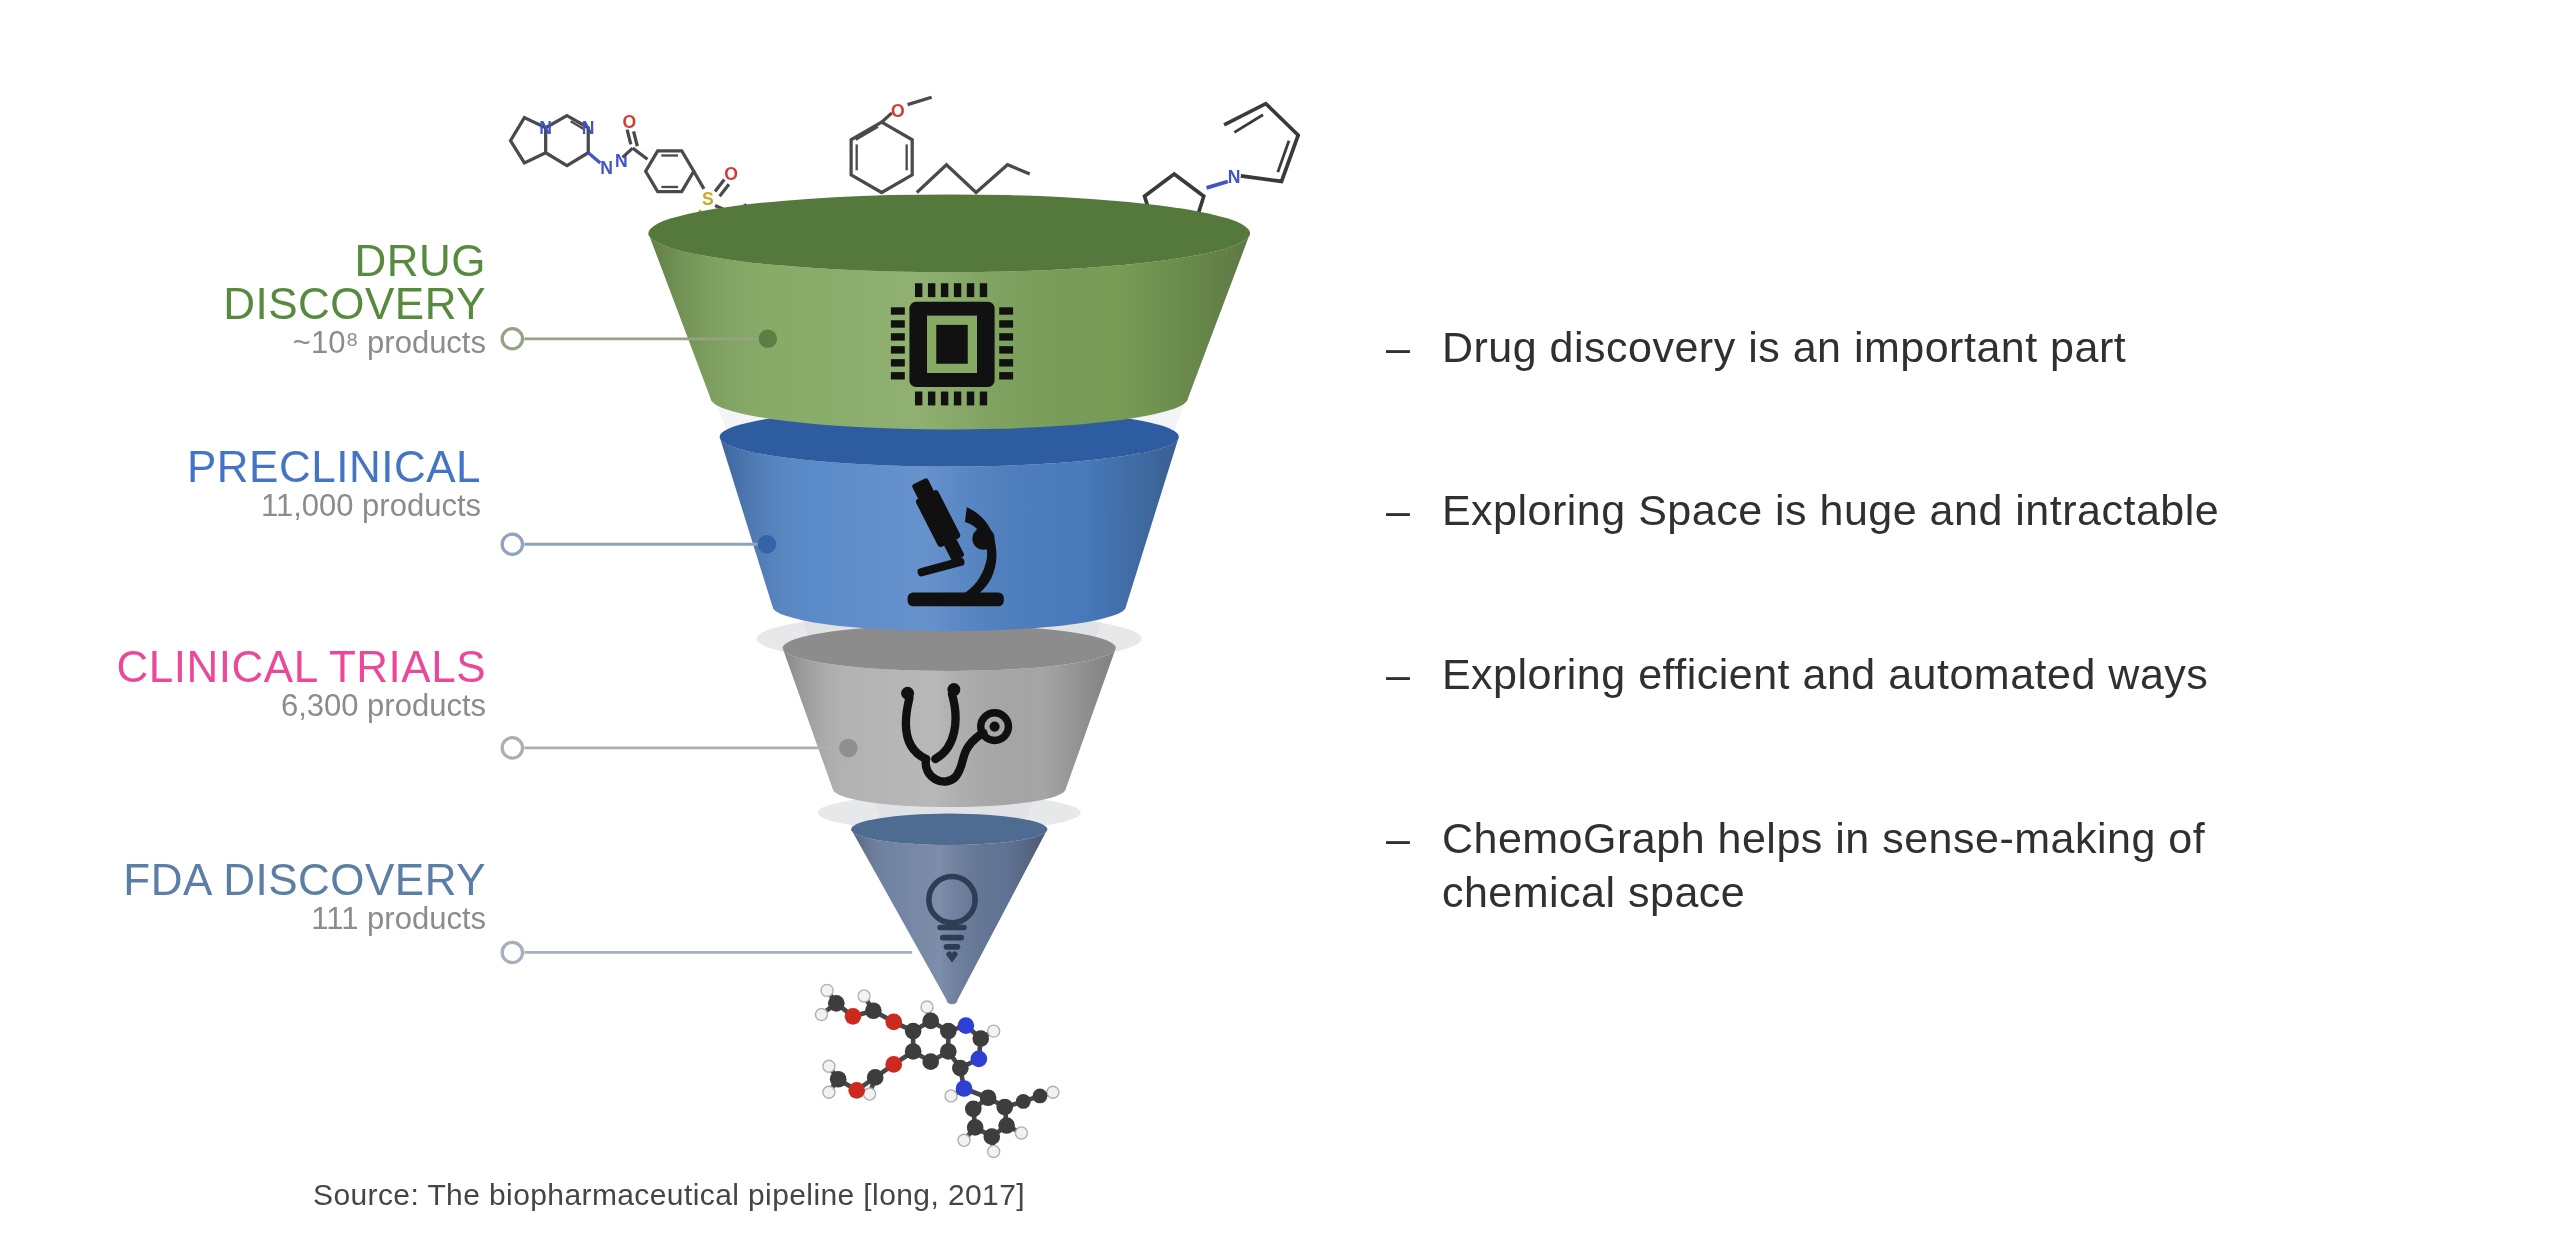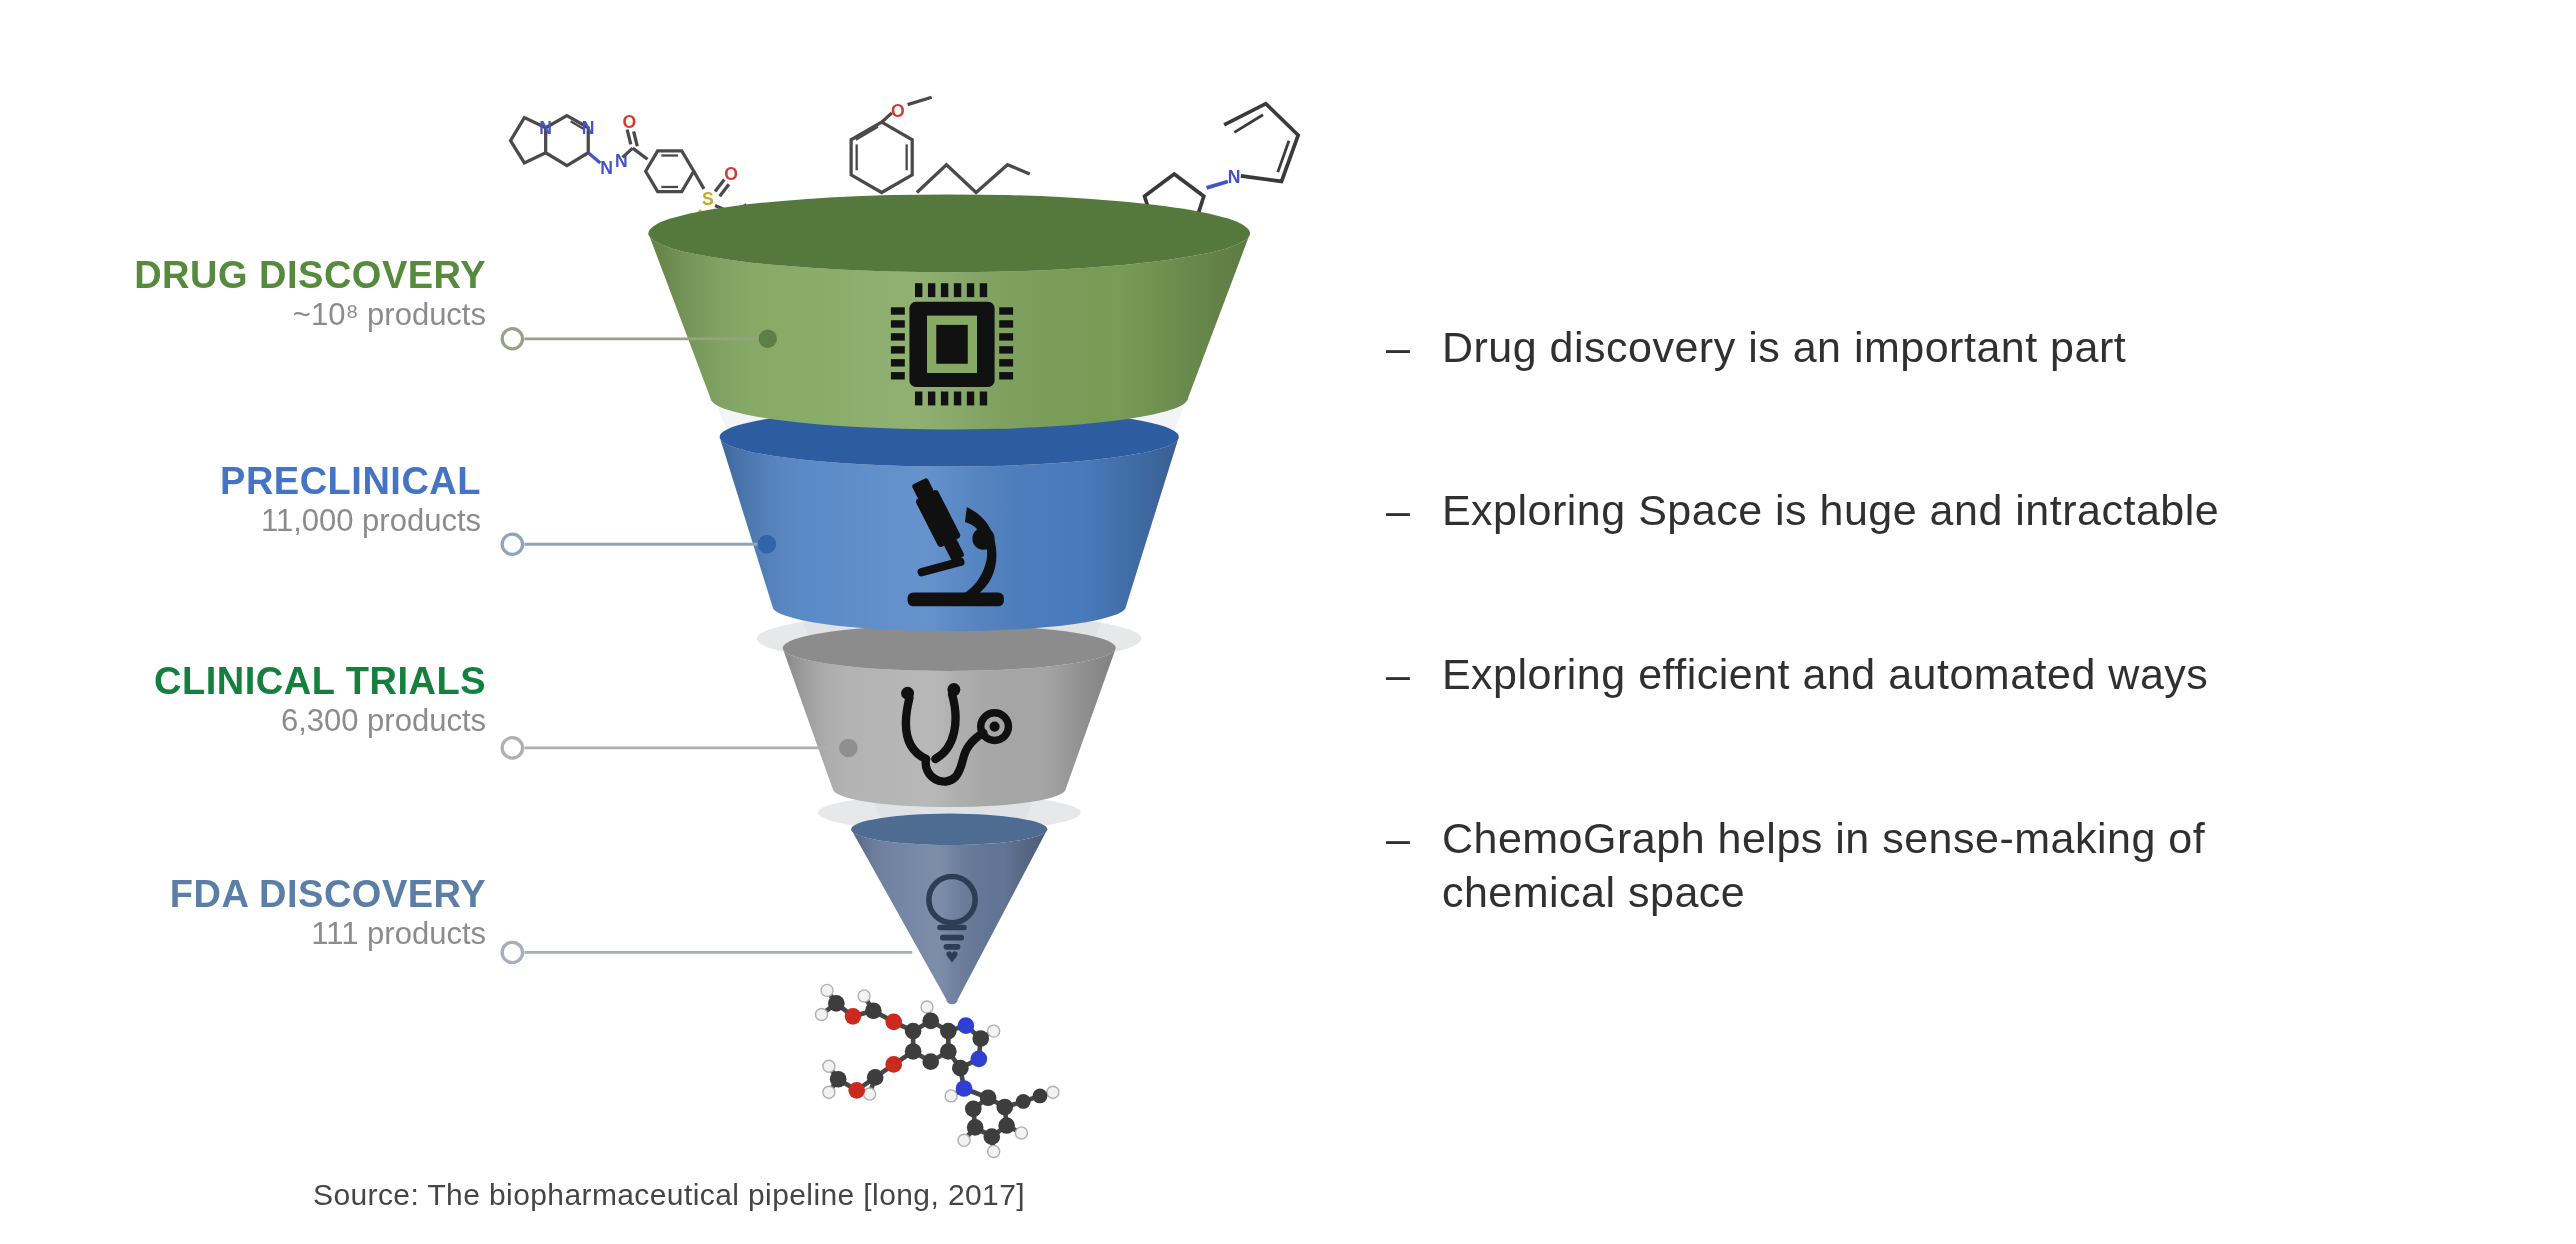--- a/index.html
+++ b/index.html
@@ -1,21 +1,21 @@
 <!DOCTYPE html>
 <html style="font-size:15px"><head>
 <meta charset="utf-8">
 <style>
   html,body{margin:0;padding:0;background:#ffffff;}
   .slide{position:relative;width:2576px;height:1244px;background:#ffffff;overflow:hidden;
          font-family:"Liberation Sans","DejaVu Sans",sans-serif;}
   .funnel-svg{position:absolute;left:0;top:0;width:2576px;height:1244px;}
 
   .stage{position:absolute;width:400px;text-align:right;}
-  .stage-title{font-weight:700;font-size:38px;letter-spacing:0.5px;line-height:43px;margin-top:15px;}
+  .stage-title{font-weight:400;font-size:44px;letter-spacing:0.5px;line-height:43px;}
   .stage-count{font-size:31px;margin-top:3.7px;line-height:28px;}
   .stage-0{left:86px;top:239px;}
   .stage-1{left:81px;top:445px;}
   .stage-2{left:86px;top:645px;}
   .stage-3{left:86px;top:858px;}
 
   .bullet{position:absolute;left:1386px;display:flex;gap:31.5px;
           font-size:43px;line-height:54px;letter-spacing:0.5px;}
   .bullet-0{top:320px;}
   .bullet-1{top:483px;}
@@ -253,21 +253,21 @@
 
   <div class="stage stage-0">
     <div class="stage-title" style="color: rgb(86, 138, 60);">DRUG DISCOVERY</div>
     <div class="stage-count" style="color: rgb(140, 140, 140);">~10⁸ products</div>
   </div>
   <div class="stage stage-1">
     <div class="stage-title" style="color: rgb(67, 116, 198);">PRECLINICAL</div>
     <div class="stage-count" style="color: rgb(140, 140, 140);">11,000 products</div>
   </div>
   <div class="stage stage-2">
-    <div class="stage-title" style="color: #15803d;">CLINICAL TRIALS</div>
+    <div class="stage-title" style="color: #ec4899;">CLINICAL TRIALS</div>
     <div class="stage-count" style="color: rgb(140, 140, 140);">6,300 products</div>
   </div>
   <div class="stage stage-3">
     <div class="stage-title" style="color: rgb(91, 126, 166);">FDA DISCOVERY</div>
     <div class="stage-count" style="color: rgb(140, 140, 140);">111 products</div>
   </div>
 
   <div class="bullet bullet-0" style="color: rgb(48, 48, 48);">
     <span class="dash">–</span>
     <div class="bullet-text">

